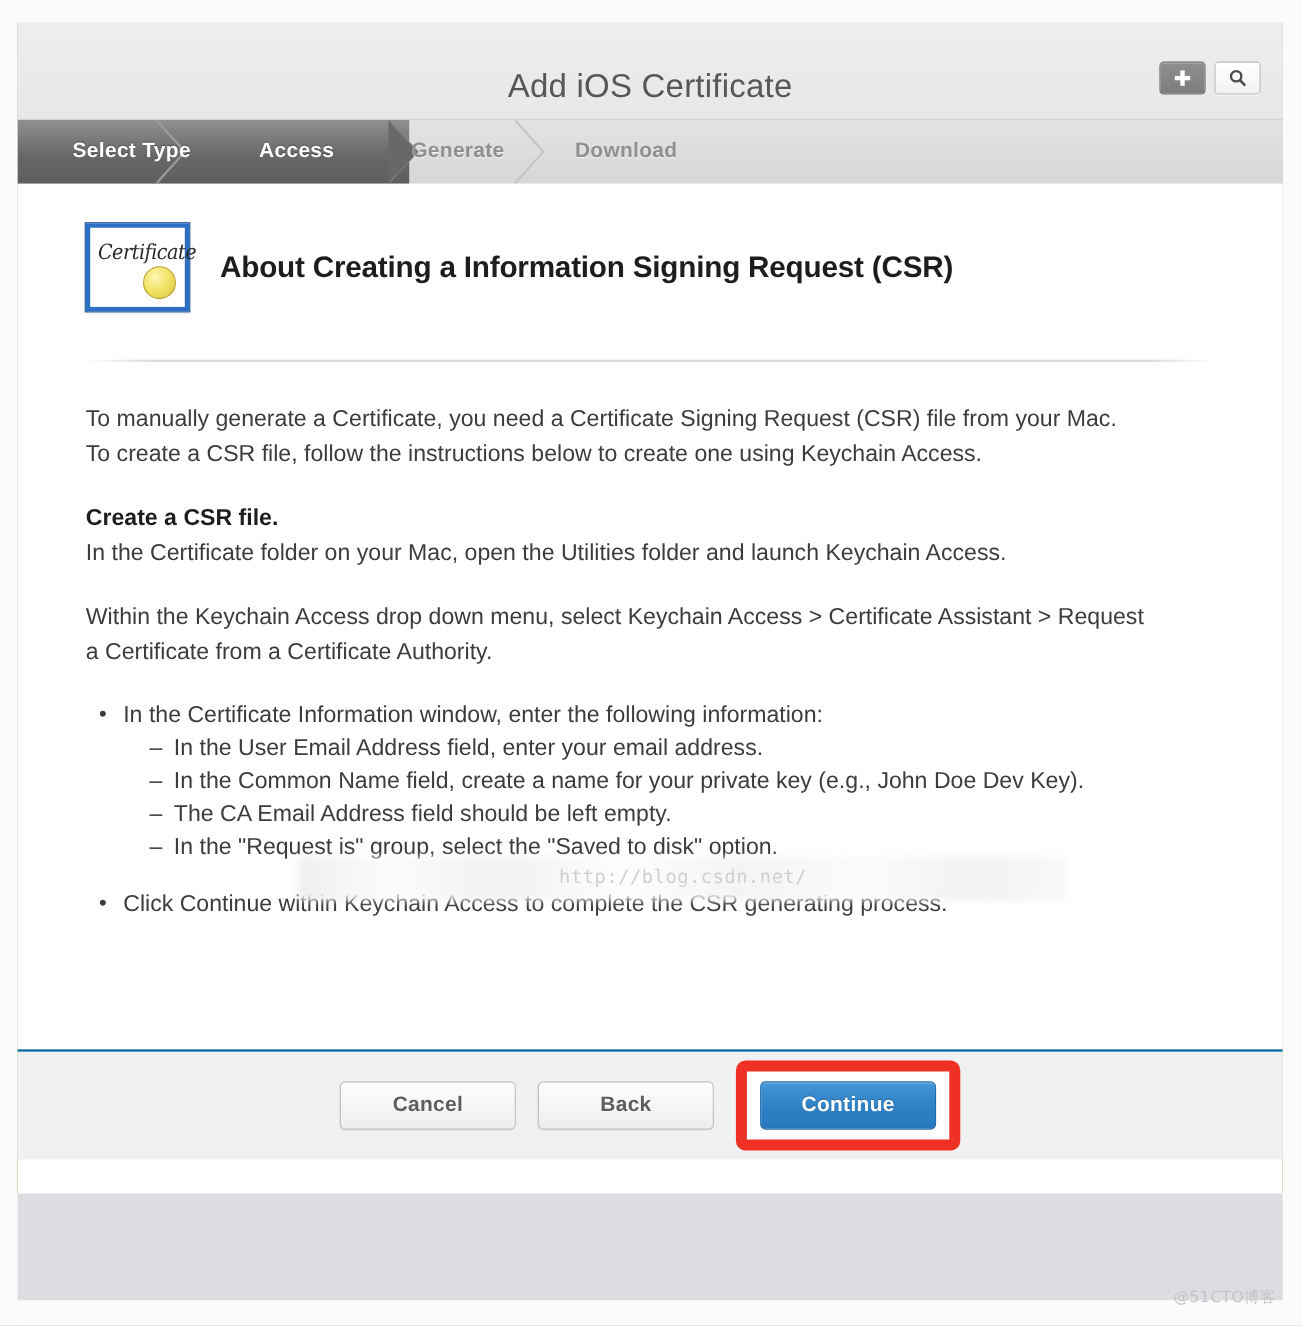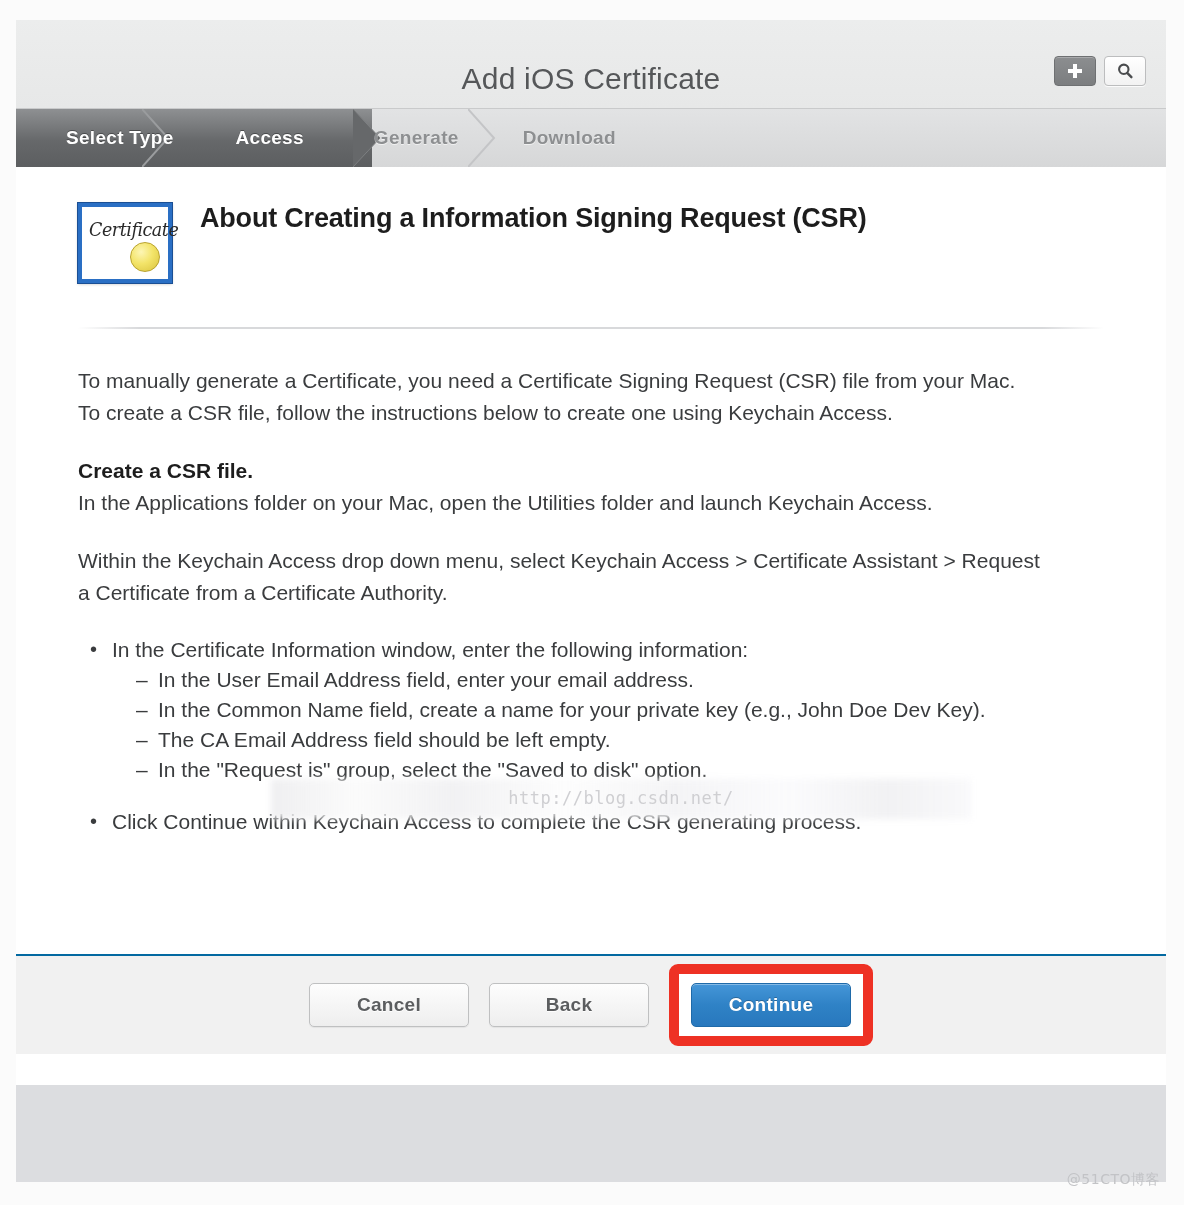--- a/index.html
+++ b/index.html
@@ -152,21 +152,21 @@
   .content {
     position: relative;
     background: #ffffff;
     height: 787px;
     padding: 0;
     overflow: hidden;
   }
 
   .cert-head {
     display: flex;
-    align-items: flex-start;
+    align-items: center;
     padding: 36px 0 0 62px;
   }
   .cert-icon {
     width: 94px;
     height: 80px;
     flex: 0 0 auto;
     position: relative;
     background: #ffffff;
     border: 4px solid #2a6fc4;
     box-shadow: 0 0 0 1px #1a4f94, 0 1px 3px rgba(0,0,0,0.25);
@@ -450,21 +450,21 @@
         <div class="section-heading">About Creating a Information Signing Request (CSR)</div>
       </div>
 
       <div class="divider"></div>
 
       <div class="body-copy">
 
         <p>To manually generate a Certificate, you need a Certificate Signing Request (CSR) file from your Mac. To create a CSR file, follow the instructions below to create one using Keychain Access.</p>
 
         <p class="tight strong-line">Create a CSR file.</p>
-        <p>In the Applications folder on your Mac, open the Utilities folder and launch Keychain Access.</p>
+        <p>In the Certificate folder on your Mac, open the Utilities folder and launch Keychain Access.</p>
 
         <p>Within the Keychain Access drop down menu, select Keychain Access &gt; Certificate Assistant &gt; Request a Certificate from a Certificate Authority.</p>
 
         <ul class="bullets">
           <li>
             <span>In the Certificate Information window, enter the following information:</span>
             <ul class="subitems">
               <li>In the User Email Address field, enter your email address.</li>
               <li>In the Common Name field, create a name for your private key (e.g., John Doe Dev Key).</li>
               <li>The CA Email Address field should be left empty.</li>

